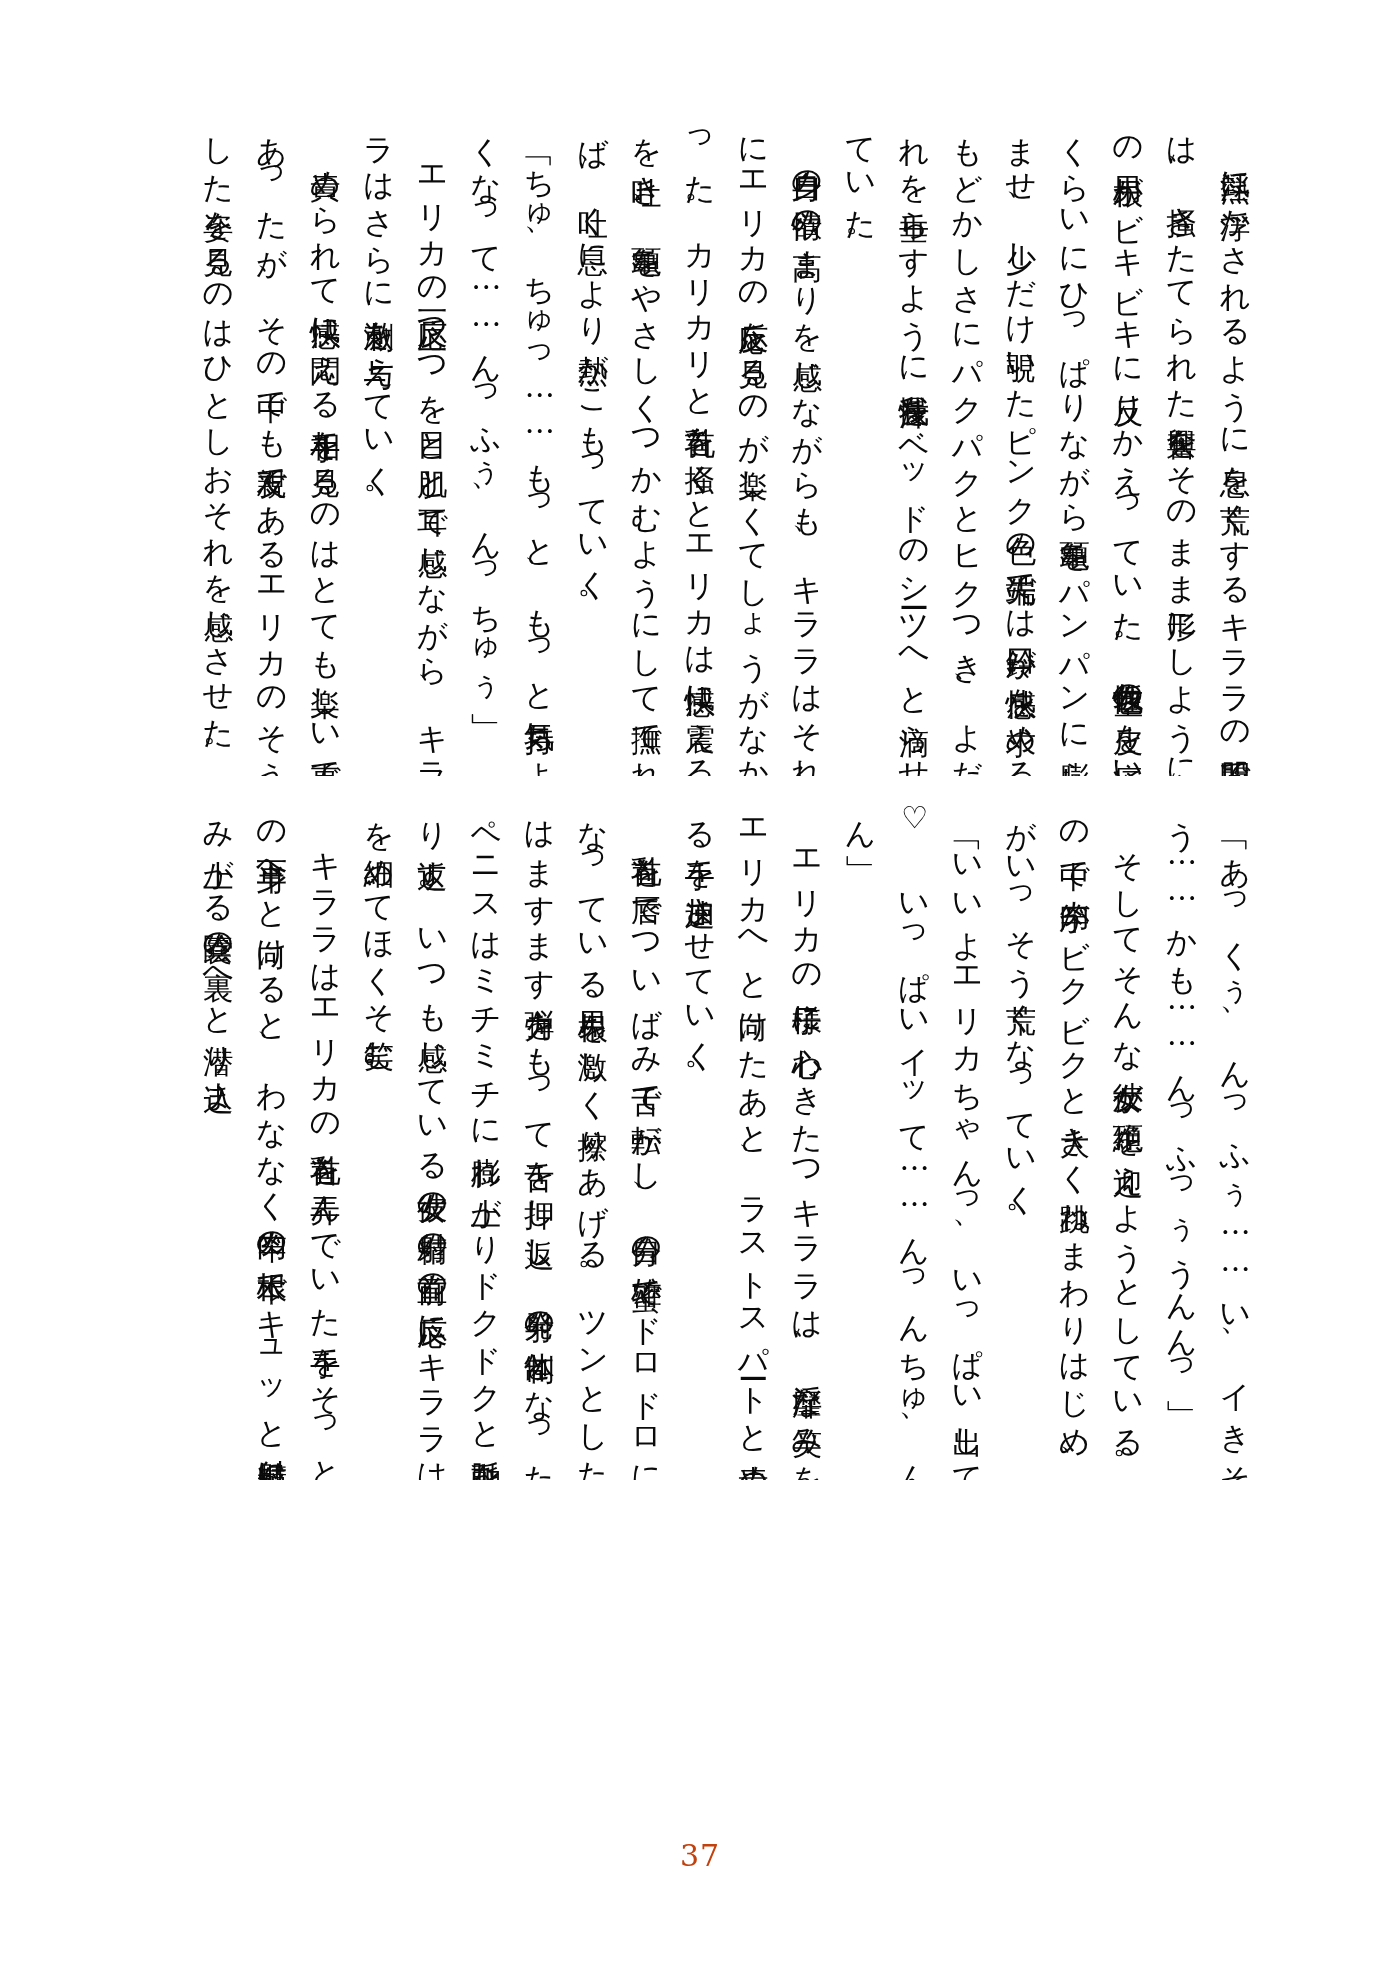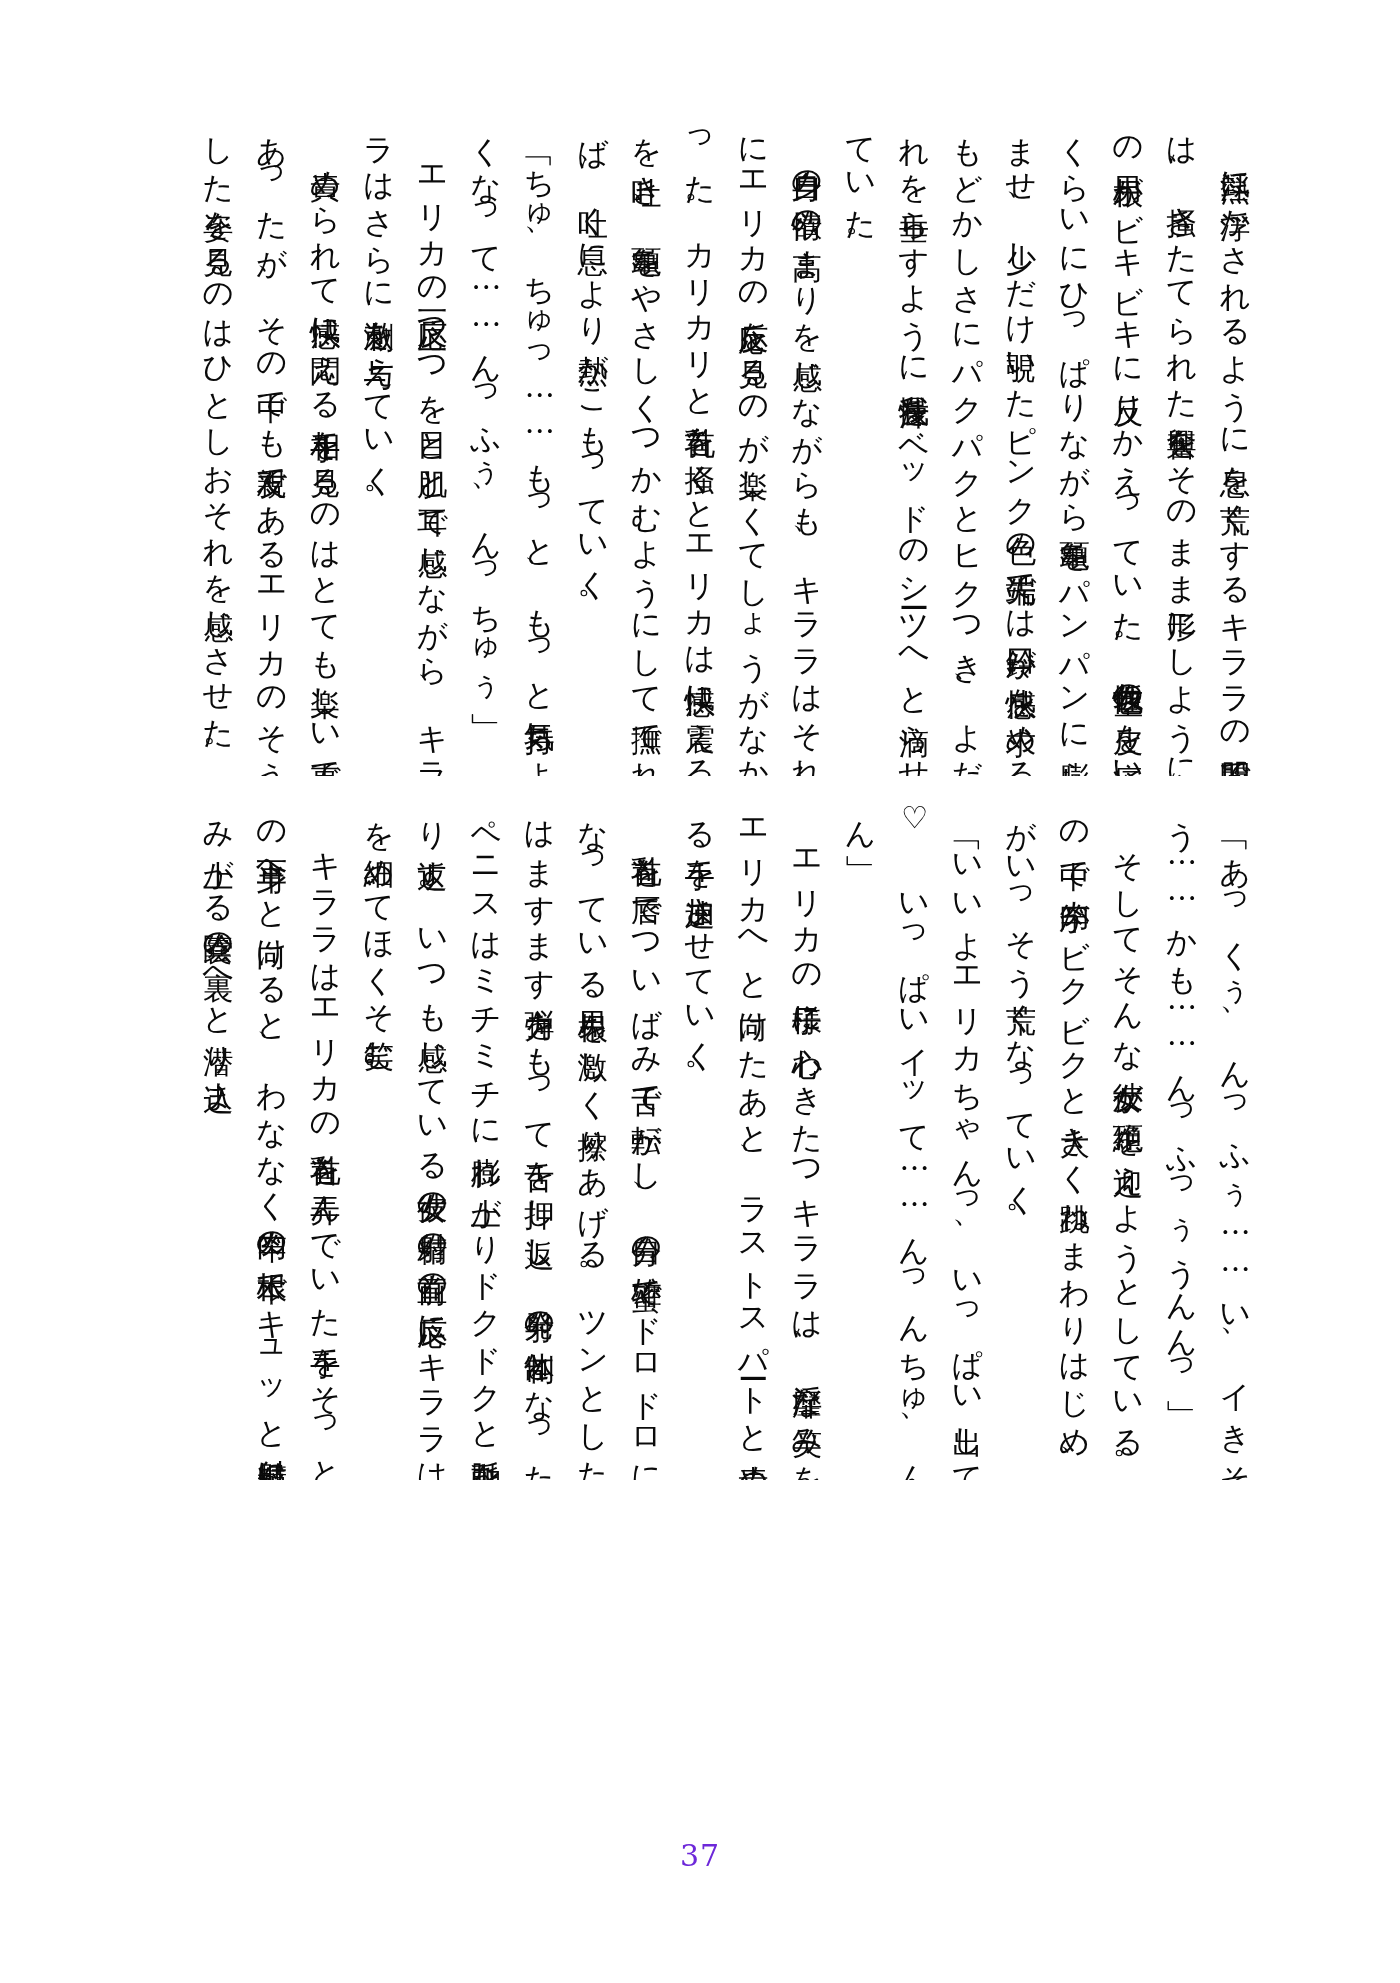--- a/index.html
+++ b/index.html
@@ -53,21 +53,21 @@
   }
 
   .page-number {
     position: absolute;
     left: 0;
     right: 0;
     top: 1838px;
     text-align: center;
     font-size: 30px;
     font-family: "DejaVu Serif", "Liberation Serif", serif;
-    color: #6d28d9;
+    color: #c2410c;
     letter-spacing: 1px;
   }
 </style>
 </head>
 <body>
 
 <div class="page">
 
   <div class="block" id="block-top">
     <p class="para-line">淫熱に浮かされるように息を荒くするキララの股間では、掻きたてられた興奮をそのまま形にしように彼女の男根がビキビキに反りかえっていた。仮性包茎の皮を痛いくらいにひっぱりながら亀頭をパンパンに膨らませ、少しだけ覗いたピンク色の先端では鈴口が快感を求めるもどかしさにパクパクとヒクつき、よだれを垂らすように我慢汁をベッドのシーツへと滴らせていた。</p>

